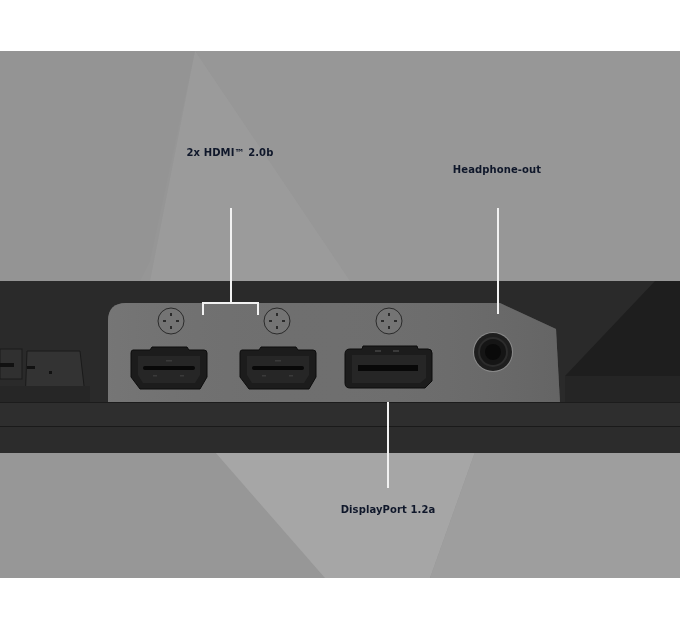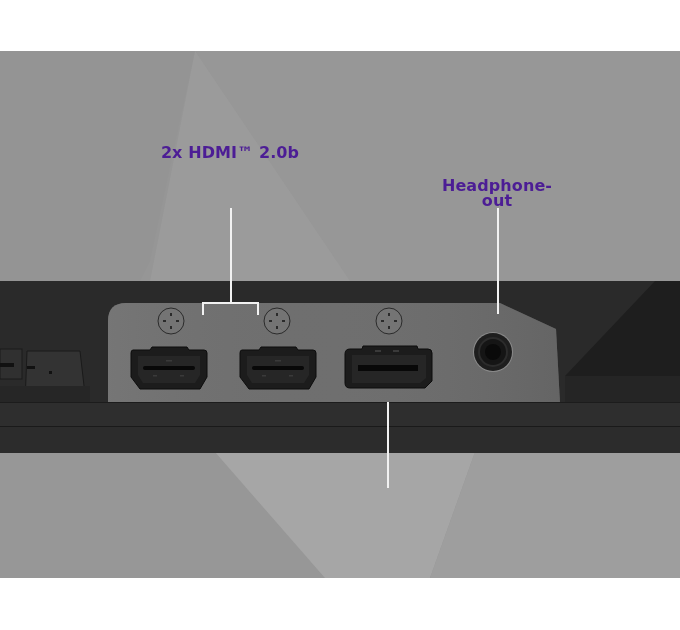--- a/index.html
+++ b/index.html
@@ -2,21 +2,21 @@
 <html><head>
 <meta charset="utf-8">
 <style>
   html, body { margin:0; padding:0; }
   body { width:680px; height:630px; background:#ffffff; position:relative; overflow:hidden; font-family:"DejaVu Sans", sans-serif; }
   .scene { position:absolute; left:0; top:51px; width:680px; height:527px; background:#979797; overflow:hidden; }
   .facet { position:absolute; left:0; top:0; width:680px; height:527px; }
   .band { position:absolute; left:0; top:230px; width:680px; height:171px; background:#2a2a2a; }
   .lip-top { position:absolute; left:0; top:121px; width:680px; height:23px; background:#2e2e2e; border-top:1px solid #1c1c1c; }
   .lip-bot { position:absolute; left:0; top:145px; width:680px; height:26px; background:#2c2c2c; border-top:1px solid #1a1a1a; }
-  .label { position:absolute; color:#4c1d95; font-weight:bold; font-size:16px; line-height:15px; text-align:center; letter-spacing:0.1px; }
+  .label { position:absolute; color:#0f172a; font-weight:bold; font-size:10px; line-height:15px; text-align:center; letter-spacing:0.1px; }
   .line { position:absolute; background:#f2f2f2; }
   svg { position:absolute; left:0; top:0; }
 </style>
 </head>
 <body>
 
 <div class="scene">
   <svg class="facet" width="680" height="527" viewBox="0 0 680 527">
     <polygon points="195,0 350,230 140,230 150,210" fill="#9d9d9d" opacity="0.7"></polygon>
     <polygon points="0,0 195,0 150,230 0,230" fill="#939393" opacity="0.6"></polygon>
@@ -110,14 +110,15 @@
   <div class="line" style="left:230px; top:157px; width:2px; height:95px;"></div>
   <div class="line" style="left:202px; top:251px; width:57px; height:2px;"></div>
   <div class="line" style="left:202px; top:251px; width:2px; height:13px;"></div>
   <div class="line" style="left:257px; top:251px; width:2px; height:13px;"></div>
   <div class="line" style="left:497px; top:157px; width:2px; height:106px;"></div>
   <div class="line" style="left:387px; top:351px; width:2px; height:86px;"></div>
 
   <div class="label" style="left:150px; top:94px; width:160px;">
     <div>2x HDMI™ 2.0b</div>
   </div>
-  <div class="label" style="left:427px; top:111px; width:140px;margin-top:16px;">Headphone-out</div>
+  <div class="label" style="left:427px; top:111px; width:140px;">Headphone-out</div>
+  <div class="label" style="left:318px; top:451px; width:140px;">DisplayPort 1.2a</div>
 </div>
 
 </body></html>

